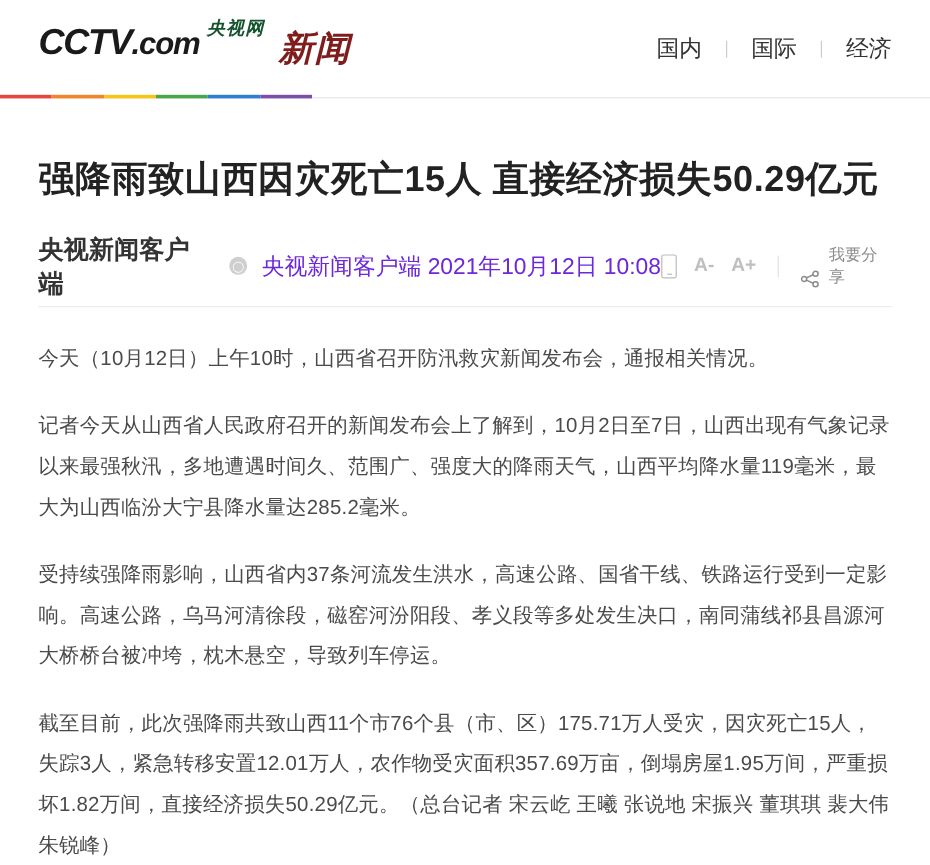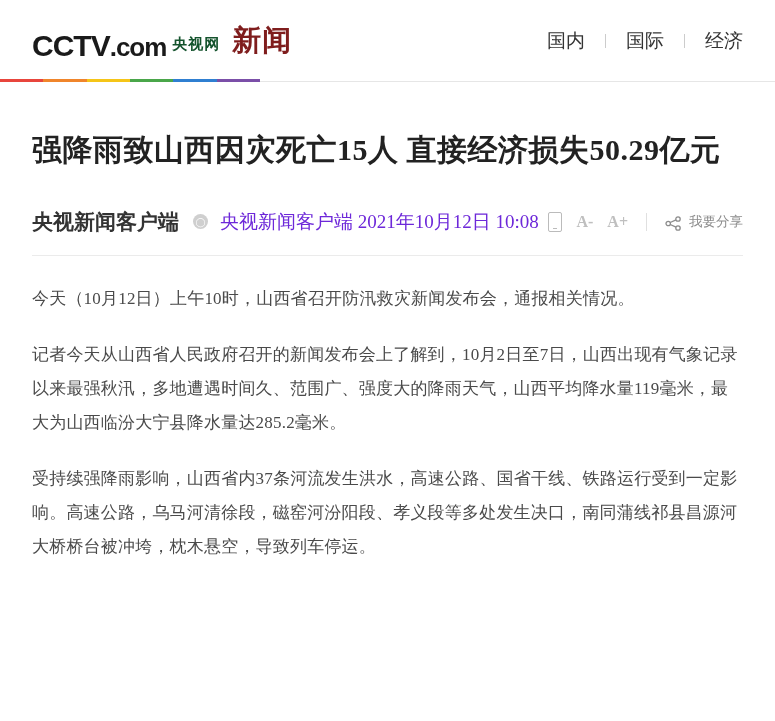--- a/index.html
+++ b/index.html
@@ -21,22 +21,23 @@
     height: 82px;
     box-sizing: border-box;
     padding: 0 32px;
     display: flex;
     align-items: center;
     justify-content: space-between;
     border-bottom: 1px solid #e6e6e6;
   }
   .logo-area {
     display: flex;
-    align-items: flex-end;
+    align-items: flex-start;
     gap: 8px;
+    font-style: italic;
   }
   .logo-cctv {
     font-family: "Liberation Sans", sans-serif;
     font-weight: bold;
     font-size: 30px;
     letter-spacing: -1px;
     line-height: 1;
     color: #1a1a1a;
     position: relative;
   }
@@ -88,21 +89,20 @@
     height: 3px;
     width: 260px;
     display: flex;
   }
   .rainbow span { flex: 1 1 auto; height: 100%; }
 
   
   .article {
     padding: 0 32px;
     box-sizing: border-box;
-    font-family: Liberation Serif, serif;
   }
   .headline {
     font-size: 30px;
     font-weight: bold;
     color: #222222;
     line-height: 1.35;
     margin: 48px 0 0 0;
     letter-spacing: 0.5px;
   }
 
@@ -264,14 +264,15 @@
       </div>
     </div>
   </div>
 
   <div class="divider-line"></div>
 
   <div class="body-text">
     <p>今天（10月12日）上午10时，山西省召开防汛救灾新闻发布会，通报相关情况。</p>
     <p>记者今天从山西省人民政府召开的新闻发布会上了解到，10月2日至7日，山西出现有气象记录以来最强秋汛，多地遭遇时间久、范围广、强度大的降雨天气，山西平均降水量119毫米，最大为山西临汾大宁县降水量达285.2毫米。</p>
     <p>受持续强降雨影响，山西省内37条河流发生洪水，高速公路、国省干线、铁路运行受到一定影响。高速公路，乌马河清徐段，磁窑河汾阳段、孝义段等多处发生决口，南同蒲线祁县昌源河大桥桥台被冲垮，枕木悬空，导致列车停运。</p>
+    <p>截至目前，此次强降雨共致山西11个市76个县（市、区）175.71万人受灾，因灾死亡15人，失踪3人，紧急转移安置12.01万人，农作物受灾面积357.69万亩，倒塌房屋1.95万间，严重损坏1.82万间，直接经济损失50.29亿元。（总台记者 宋云屹 王曦 张说地 宋振兴 董琪琪 裴大伟 朱锐峰）</p>
   </div>
 </div>
 
 </body></html>

